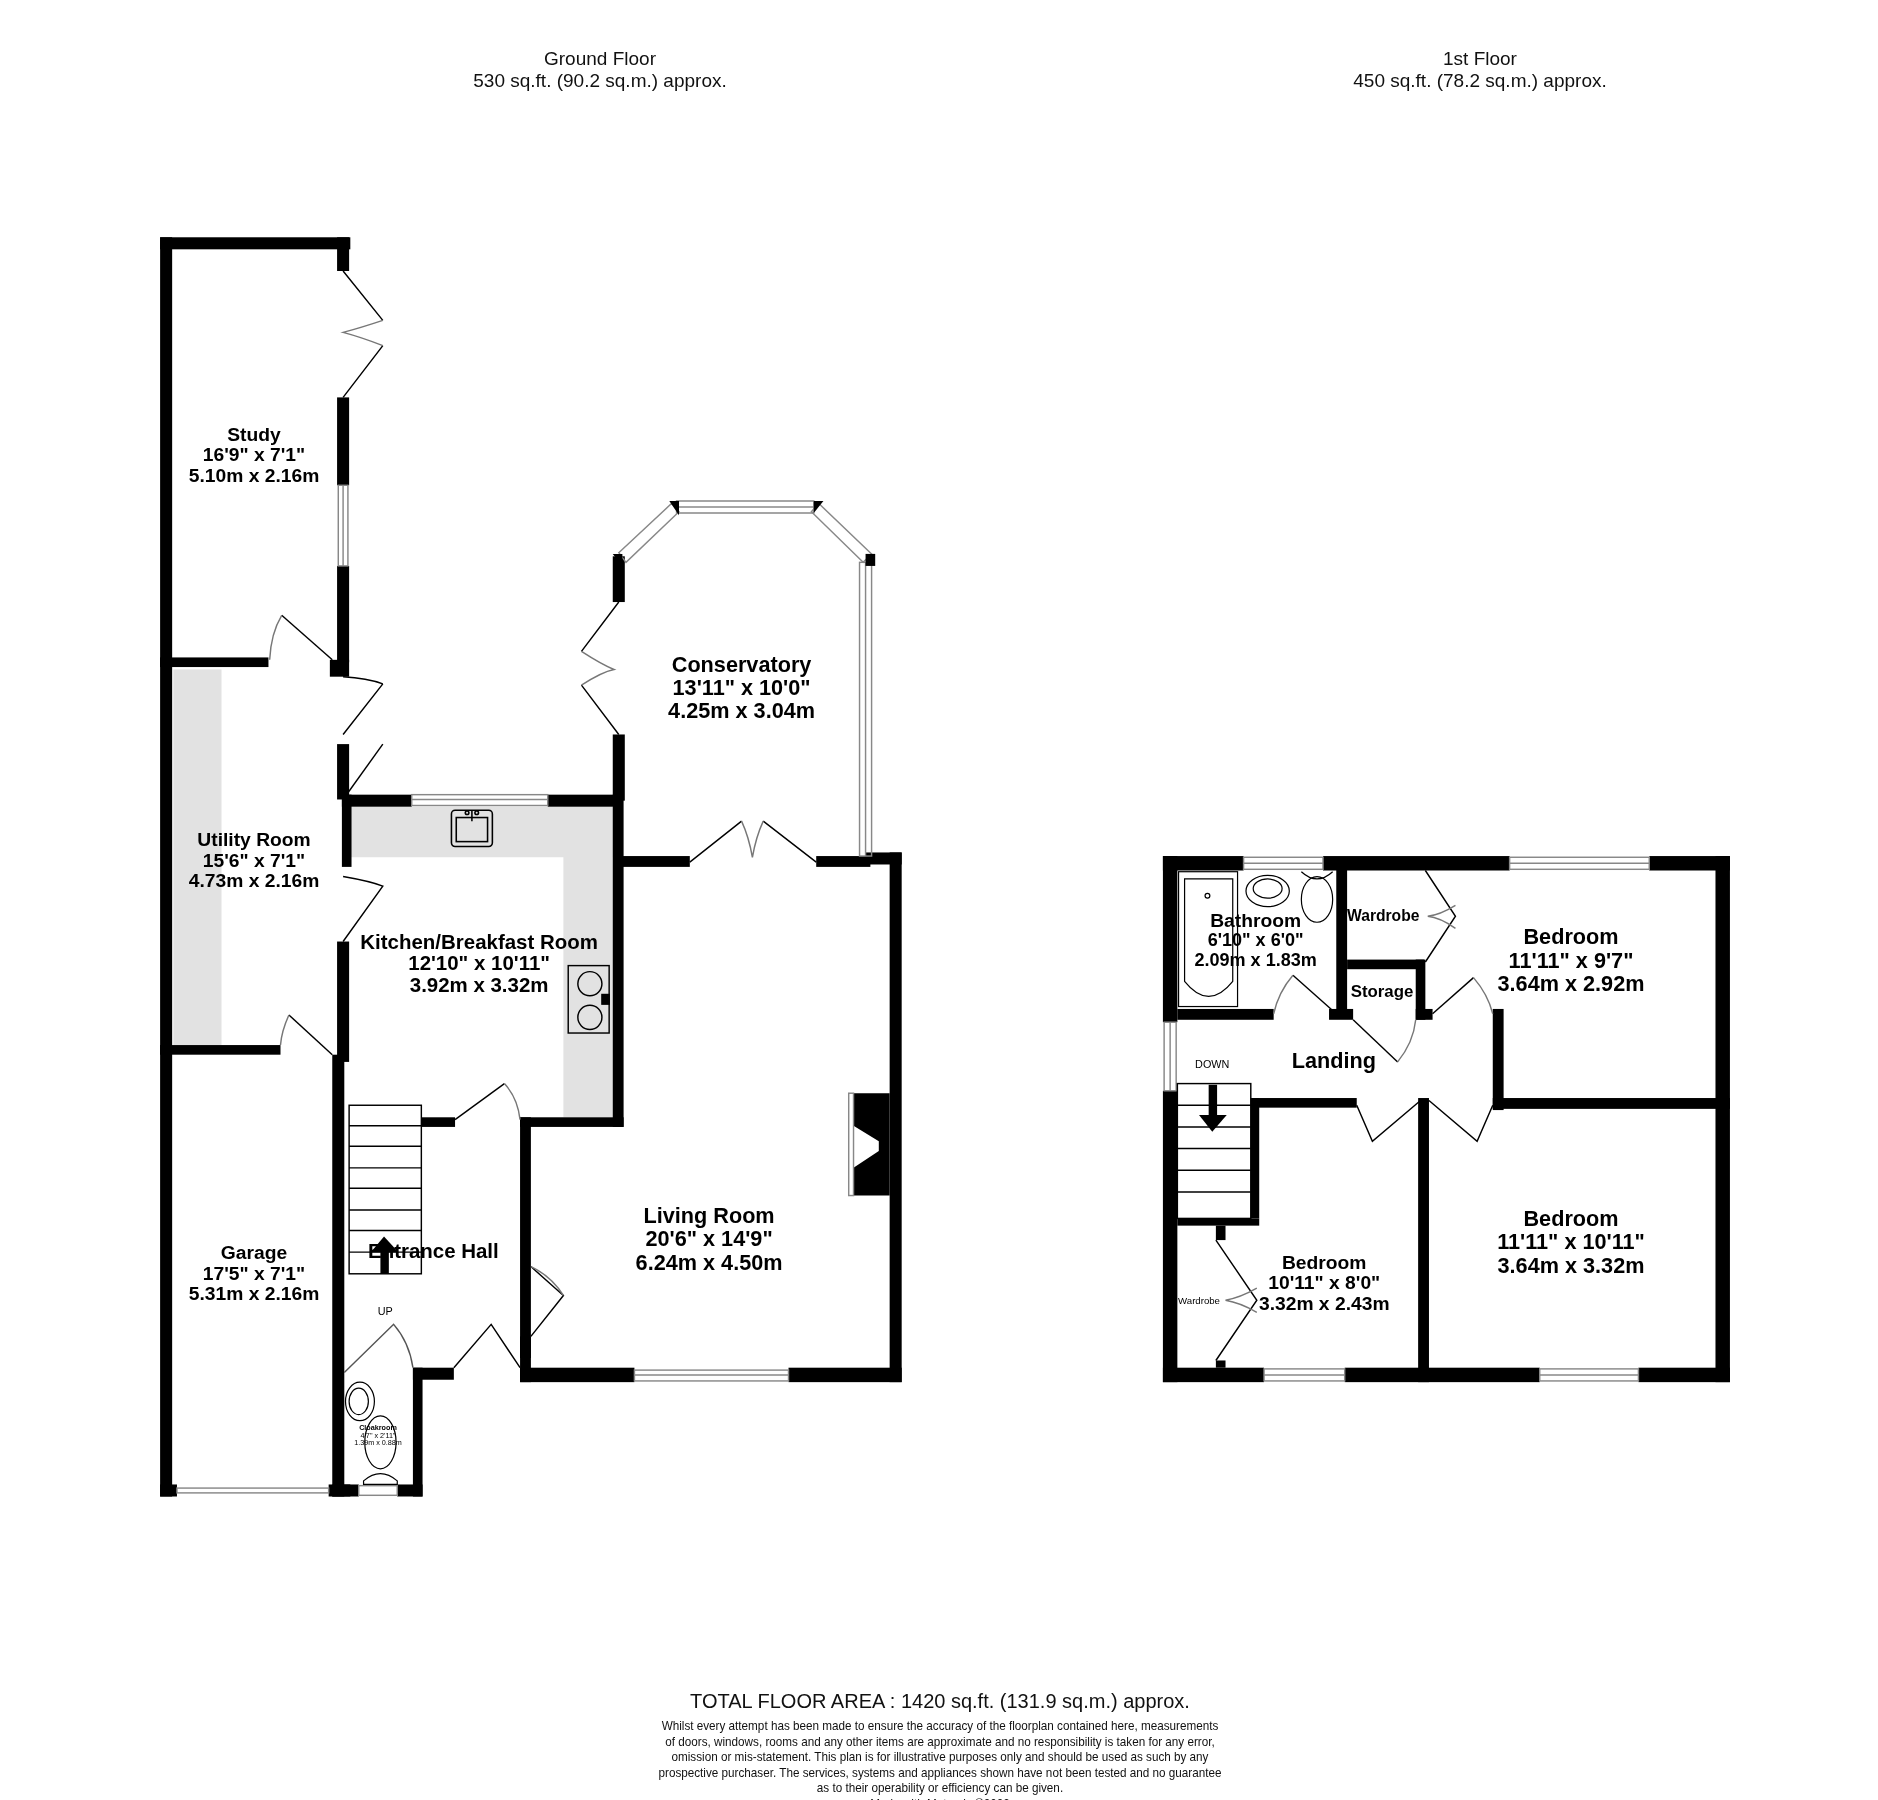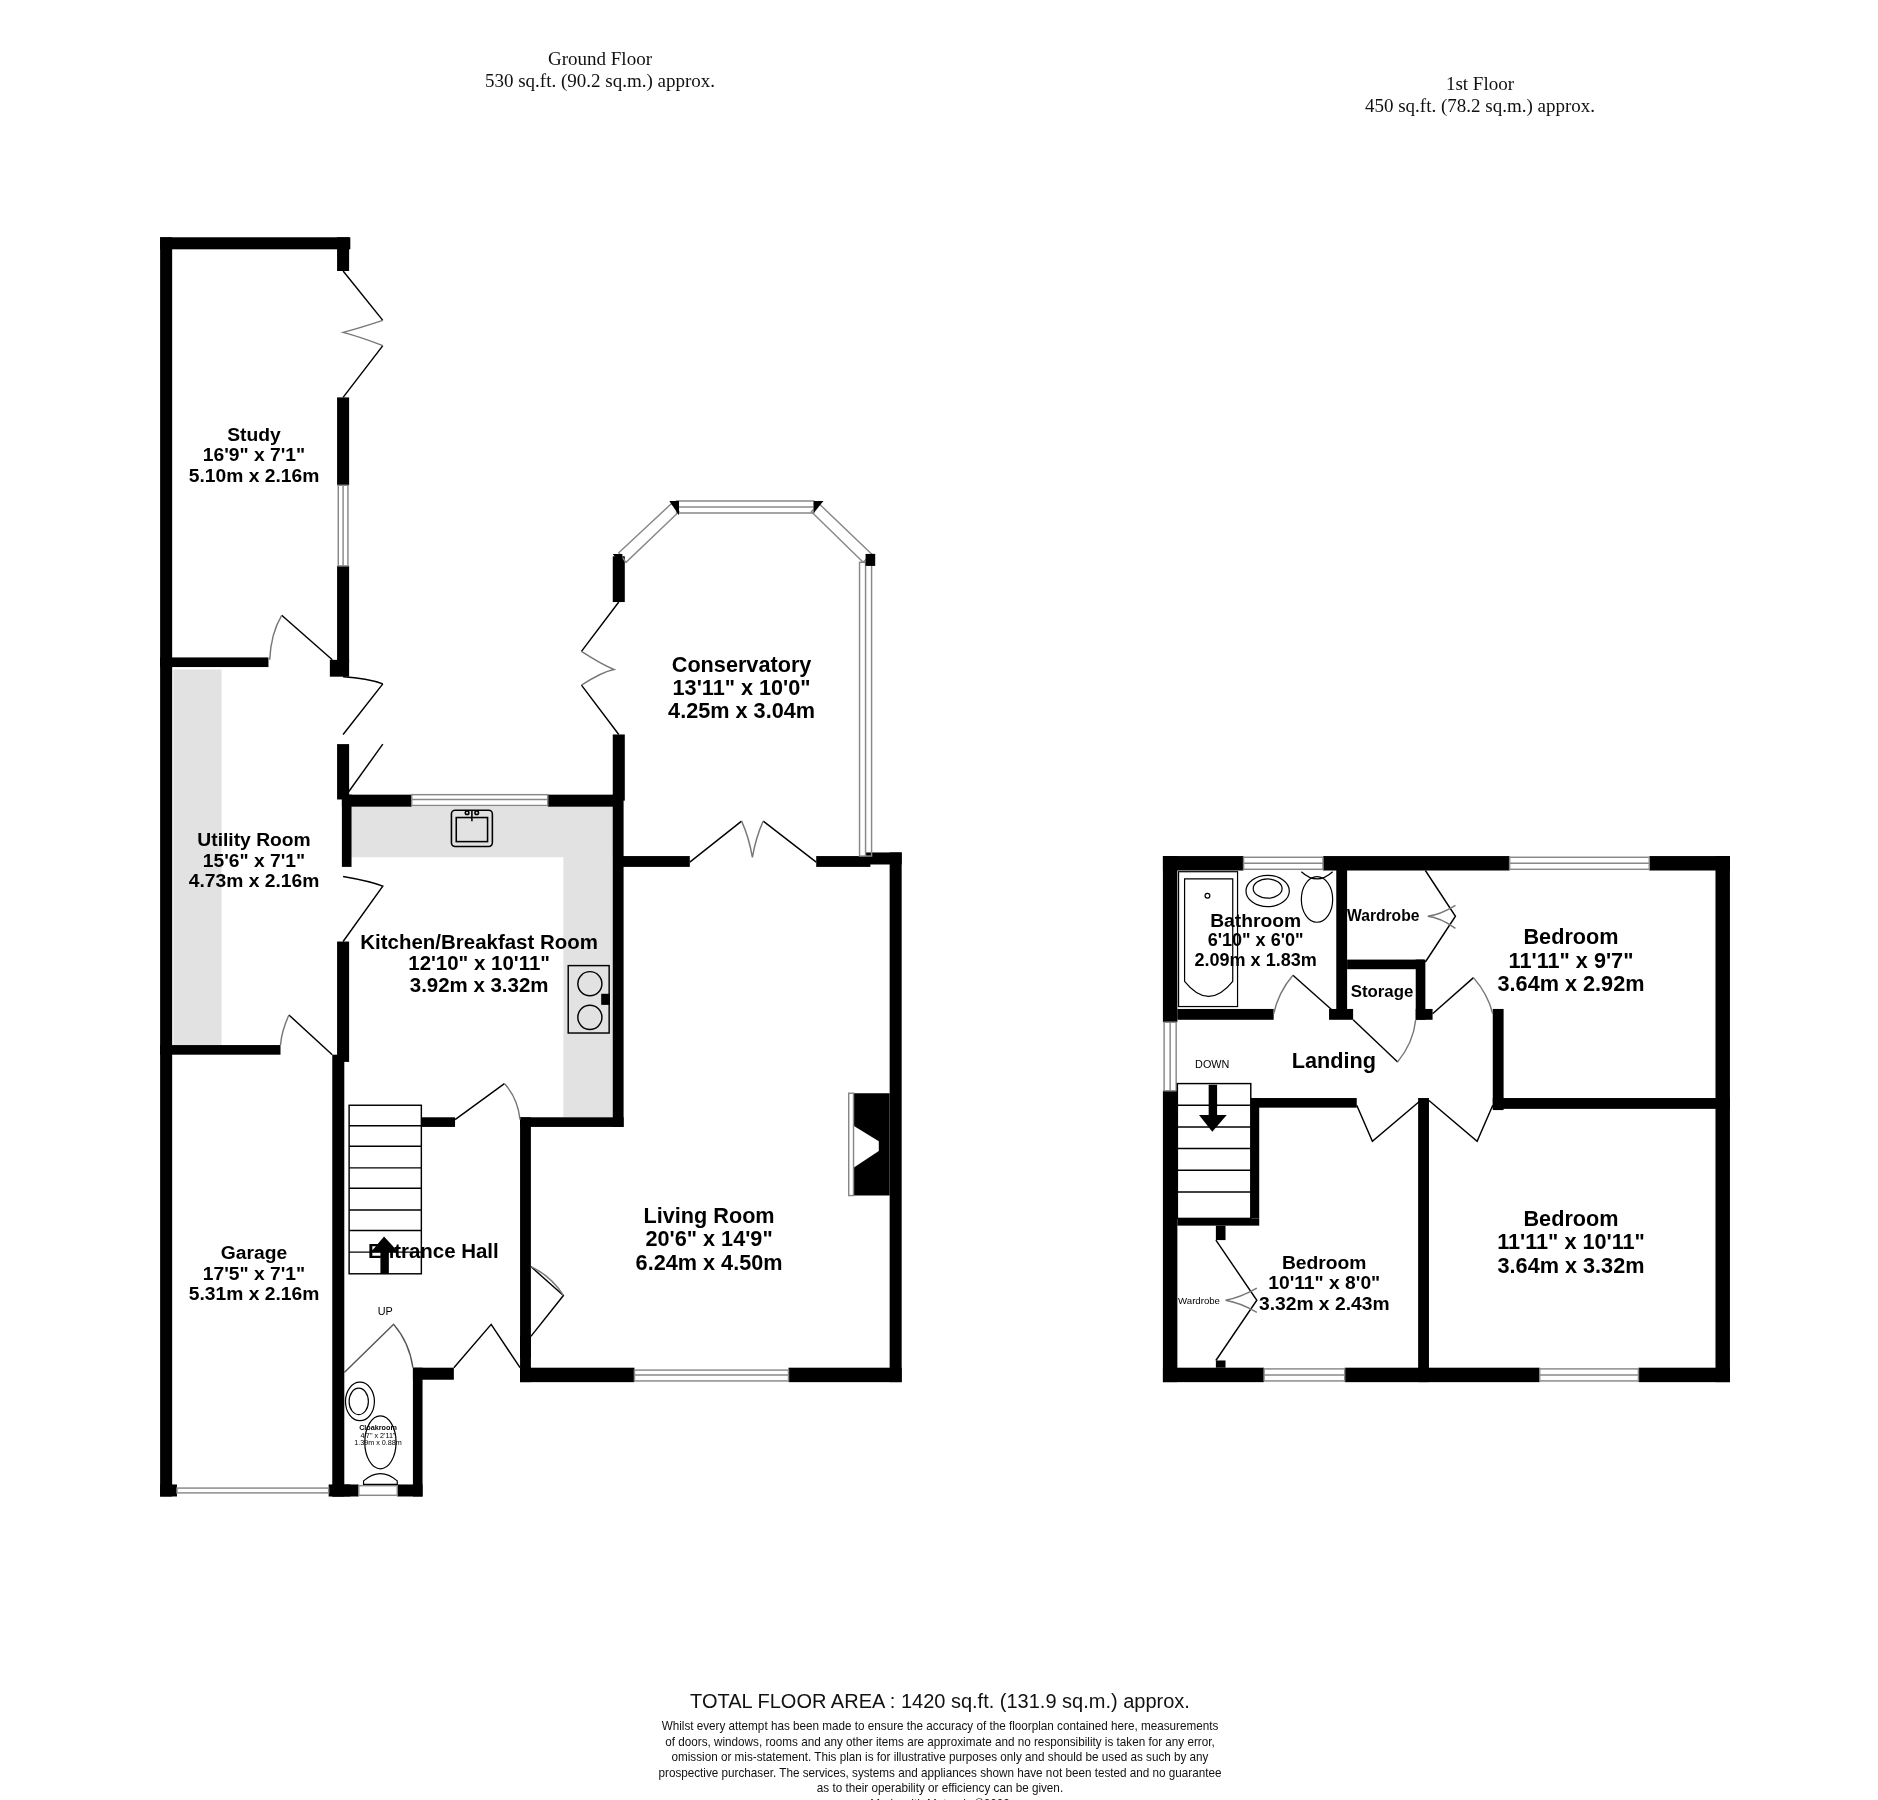--- a/index.html
+++ b/index.html
@@ -1,32 +1,32 @@
 <!DOCTYPE html>
 <html><head>
 <meta charset="utf-8">
 <style>
   html,body{margin:0;padding:0;background:#ffffff;}
   body{width:1878px;height:1800px;position:relative;overflow:hidden;font-family:"Liberation Sans",sans-serif;color:#000;}
   svg{position:absolute;left:0;top:0;}
-  .hdr{position:absolute;text-align:center;font-size:19px;line-height:22px;color:#111;font-family:Liberation Serif, serif;}
+  .hdr{position:absolute;text-align:center;font-size:19px;line-height:22px;color:#111;}
   .footer{position:absolute;left:560px;width:760px;top:1690px;text-align:center;color:#111;}
   .total{font-size:20px;line-height:22px;margin-bottom:6px;}
   .disc{font-size:13px;line-height:15.5px;font-family:"Liberation Sans",sans-serif;transform:scaleX(0.9);}
   .lbl{font-family:"Liberation Sans",sans-serif;font-weight:bold;text-anchor:middle;fill:#000;}
   .sm{font-family:"Liberation Sans",sans-serif;text-anchor:middle;fill:#000;}
 </style>
 </head>
 <body>
 
 <div class="hdr" style="left:300px;width:600px;top:48px;">
   <div>Ground Floor</div>
   <div>530 sq.ft. (90.2 sq.m.) approx.</div>
 </div>
-<div class="hdr" style="left:1180px;width:600px;top:48px;margin-top:25px;">
+<div class="hdr" style="left:1180px;width:600px;top:48px;">
   <div>1st Floor</div>
   <div>450 sq.ft. (78.2 sq.m.) approx.</div>
 </div>
 
 <svg width="1878" height="1800" viewBox="0 0 1560 1495">
 
   <g>
 
     <rect x="144" y="556" width="40" height="312" fill="#e2e2e2"></rect>
     <rect x="291" y="670" width="218" height="42" fill="#e2e2e2"></rect>

